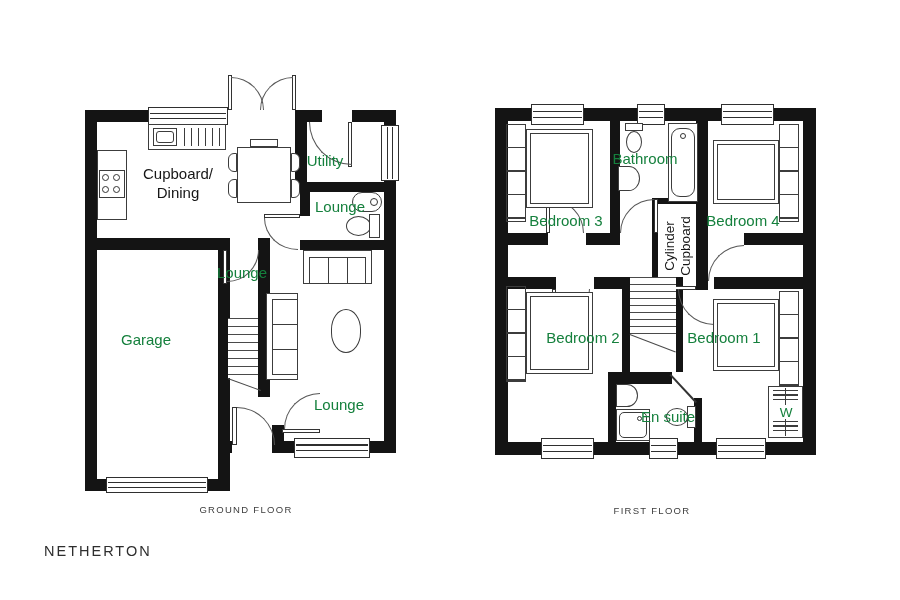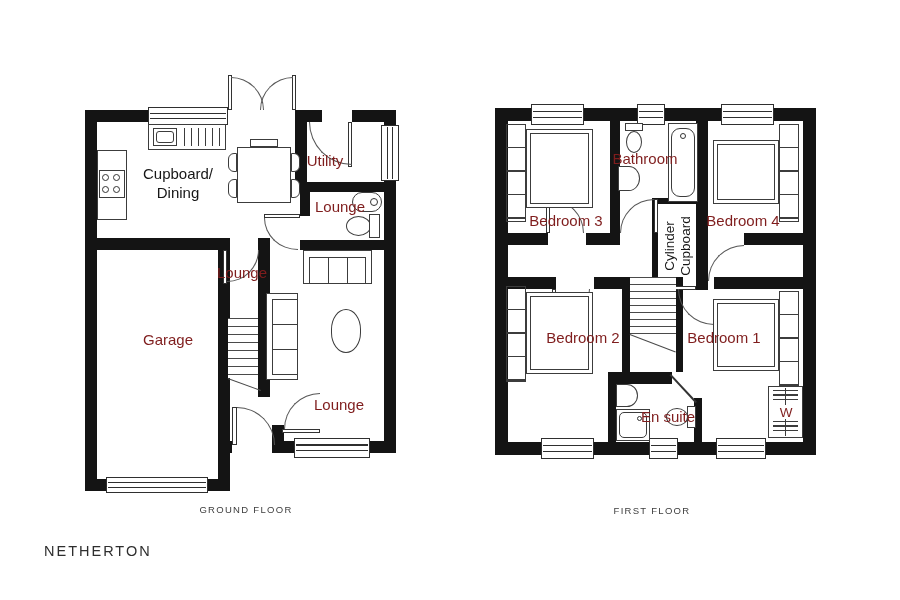--- a/index.html
+++ b/index.html
@@ -19,21 +19,21 @@
   .arc.bl{border-bottom:1.4px solid #555;border-left:1.4px solid #555;border-bottom-left-radius:100%}
   .leaf{position:absolute;background:#fff;border:1.2px solid #333;box-sizing:border-box}
   .stair{position:absolute;background:repeating-linear-gradient(to bottom,#4a4a4a 0 1.4px,#fff 1.4px 8px)}
   .stair.s7{background:repeating-linear-gradient(to bottom,#4a4a4a 0 1.4px,#fff 1.4px 7px)}
   .diag{position:absolute;height:1.4px;background:#4a4a4a;transform-origin:0 0}
   .hb{position:absolute;border:1.4px solid #3c3c3c;box-sizing:border-box;
       background:repeating-linear-gradient(to bottom,transparent 0 22px,#3c3c3c 22px 23.4px)}
   .dot{position:absolute;border:1.2px solid #333;border-radius:50%;background:#fff;box-sizing:border-box}
   .rail{position:absolute;background:repeating-linear-gradient(to bottom,#3c3c3c 0 1.2px,transparent 1.2px 4.4px)}
   .railbar{position:absolute;width:1.2px;background:#3c3c3c}
-  .lbl{position:absolute;font-size:15px;color:#7f1d1d;white-space:nowrap;transform:translateX(-50%)}
+  .lbl{position:absolute;font-size:15px;color:#15803d;white-space:nowrap;transform:translateX(-50%)}
   .lbl2{position:absolute;font-size:15px;color:#161616;text-align:center;line-height:19px;transform:translateX(-50%)}
   .rot{position:absolute;font-size:13.5px;line-height:16px;color:#161616;text-align:center;white-space:nowrap;
        transform:translate(-50%,-50%) rotate(-90deg)}
   .cap{position:absolute;font-size:9.5px;letter-spacing:1.3px;color:#3d3d3d;transform:translateX(-50%);white-space:nowrap}
   .title{position:absolute;font-size:14.5px;letter-spacing:2px;color:#2e2e2e;white-space:nowrap}
   .divline{position:absolute;background:#3c3c3c}
 </style>
 </head>
 <body>
 
@@ -117,21 +117,21 @@
     <div class="divline" style="left:273px;top:349px;width:24px;height:1px"></div>
     <div class="ln" style="left:331px;top:309px;width:30px;height:44px;border-radius:50% / 46%"></div>
 
     <div class="lbl2" style="left:178px;top:164px">
       <span style="display:block">Cupboard/</span>
       <span style="display:block">Dining</span>
     </div>
     <div class="lbl" style="left:325px;top:152px">Utility</div>
     <div class="lbl" style="left:340px;top:198px">Lounge</div>
     <div class="lbl" style="left:242px;top:264px">Lounge</div>
-    <div class="lbl" style="left:168px;top:331px">Garage</div>
+    <div class="lbl" style="left:146px;top:331px">Garage</div>
     <div class="lbl" style="left:339px;top:396px">Lounge</div>
   </div>
 
   <div>
 
     <div class="w" style="left:495px;top:108px;width:321px;height:13px"></div>
     <div class="w" style="left:495px;top:442px;width:321px;height:13px"></div>
     <div class="w" style="left:495px;top:108px;width:13px;height:347px"></div>
     <div class="w" style="left:803px;top:108px;width:13px;height:347px"></div>
 

